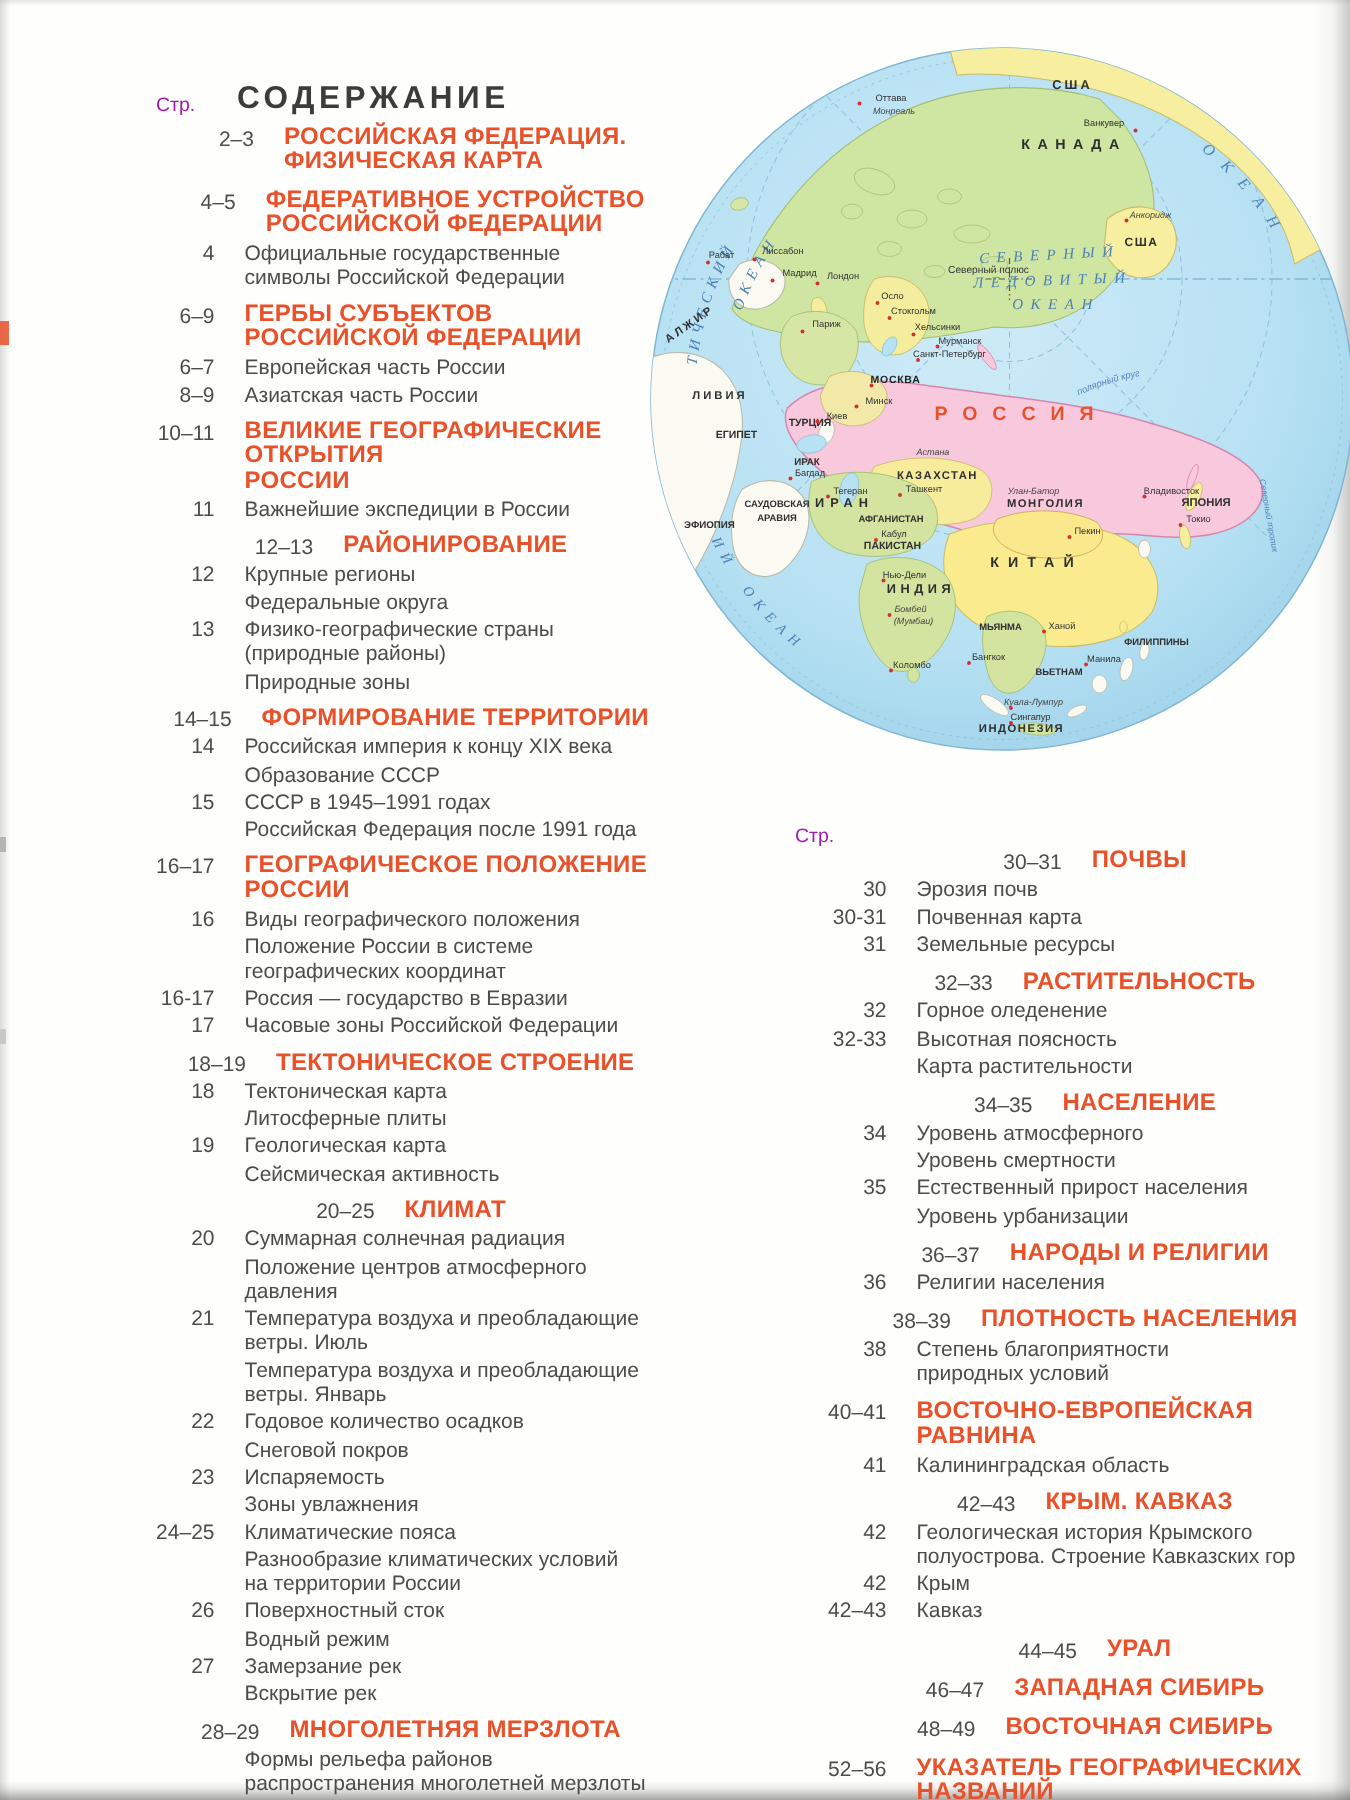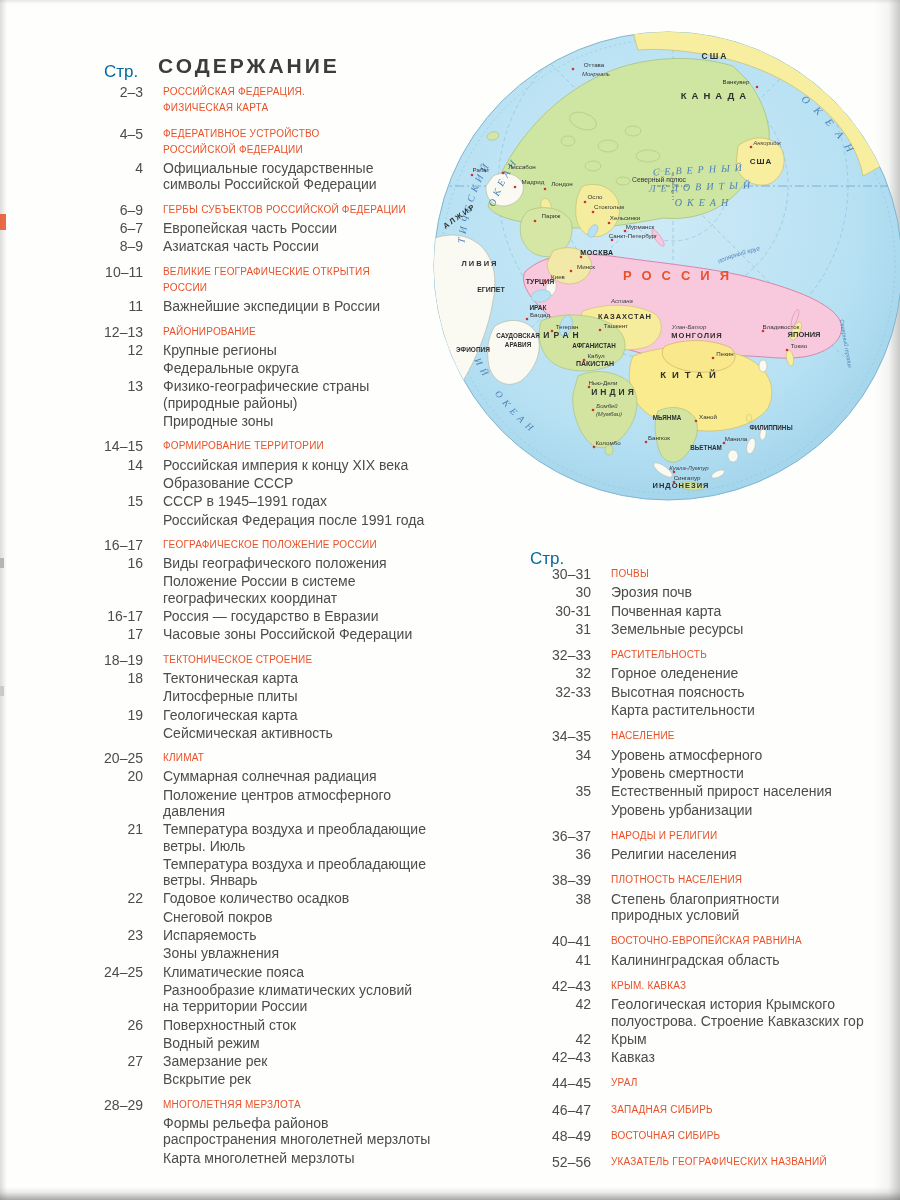--- a/index.html
+++ b/index.html
@@ -11,35 +11,35 @@
   .edge-l{left:0;top:0;width:7px;height:100%;background:linear-gradient(90deg,rgba(140,140,140,.30),rgba(140,140,140,0));}
   .edge-r{right:0;top:0;width:26px;height:100%;background:linear-gradient(270deg,rgba(120,120,120,.40),rgba(170,170,170,.12) 45%,rgba(255,255,255,0));}
   .edge-b{left:0;bottom:0;height:13px;width:100%;background:linear-gradient(0deg,rgba(95,95,95,.55),rgba(130,130,130,.15) 60%,rgba(255,255,255,0));}
   .edge-t{left:0;top:0;height:4px;width:100%;background:linear-gradient(180deg,rgba(150,150,150,.22),rgba(255,255,255,0));}
   .mark-orange{position:absolute;left:0;top:214px;width:6px;height:16px;background:#e8512a;opacity:.85;}
   .mark-gray1{position:absolute;left:0;top:558px;width:4px;height:10px;background:#b5b5b5;}
   .mark-gray2{position:absolute;left:0;top:686px;width:4px;height:10px;background:#c9c9c9;}
   
   .title{position:absolute;left:158px;top:40px;font-size:21px;font-weight:bold;
          letter-spacing:3px;color:#3c3c3c;}
-  .str{position:absolute;font-size:17px;color:#0369a1;}
+  .str{position:absolute;font-size:13px;color:#a21caf;}
   .str-left{left:104px;top:62px;}
   .str-right{left:530px;top:549px;}
   
   .col{position:absolute;color:#4c4c4c;font-size:14px;}
   .col-left{left:88px;top:84px;width:356px;}
   .col-right{left:536px;top:566px;width:372px;}
   .row{display:flex;line-height:16.3px;}
   .row.i{margin-top:2px;}
-  .row.h{margin-top:9px;}
+  .row.h{margin-top:9px;justify-content:center;}
   .col-right .row.h{margin-top:10px;}
   .row.f{margin-top:0 !important;}
   .pg{width:55px;text-align:right;flex:none;color:#4c4c4c;}
   .tx{margin-left:20px;white-space:pre-line;}
-  .row.h .tx{color:#e8512a;font-weight:normal;font-size:10px;letter-spacing:.2px;}
+  .row.h .tx{color:#e8512a;font-weight:bold;font-size:16px;letter-spacing:.2px;}
   
   .globe{position:absolute;left:433px;top:26px;}
   text{font-family:"Liberation Sans",sans-serif;text-anchor:middle;}
   .gl-cn{fill:#2f2f2f;font-weight:bold;}
   .gl-ru{fill:#e8512a;font-weight:bold;}
   .gl-ct{fill:#333333;}
   .gl-cti{fill:#444444;font-style:italic;}
   .gl-cap{fill:#222222;font-weight:bold;letter-spacing:.5px;}
   .gl-po{fill:#35353f;}
   .gl-oc{fill:#4d80b8;font-family:"Liberation Serif",serif;font-style:italic;}

